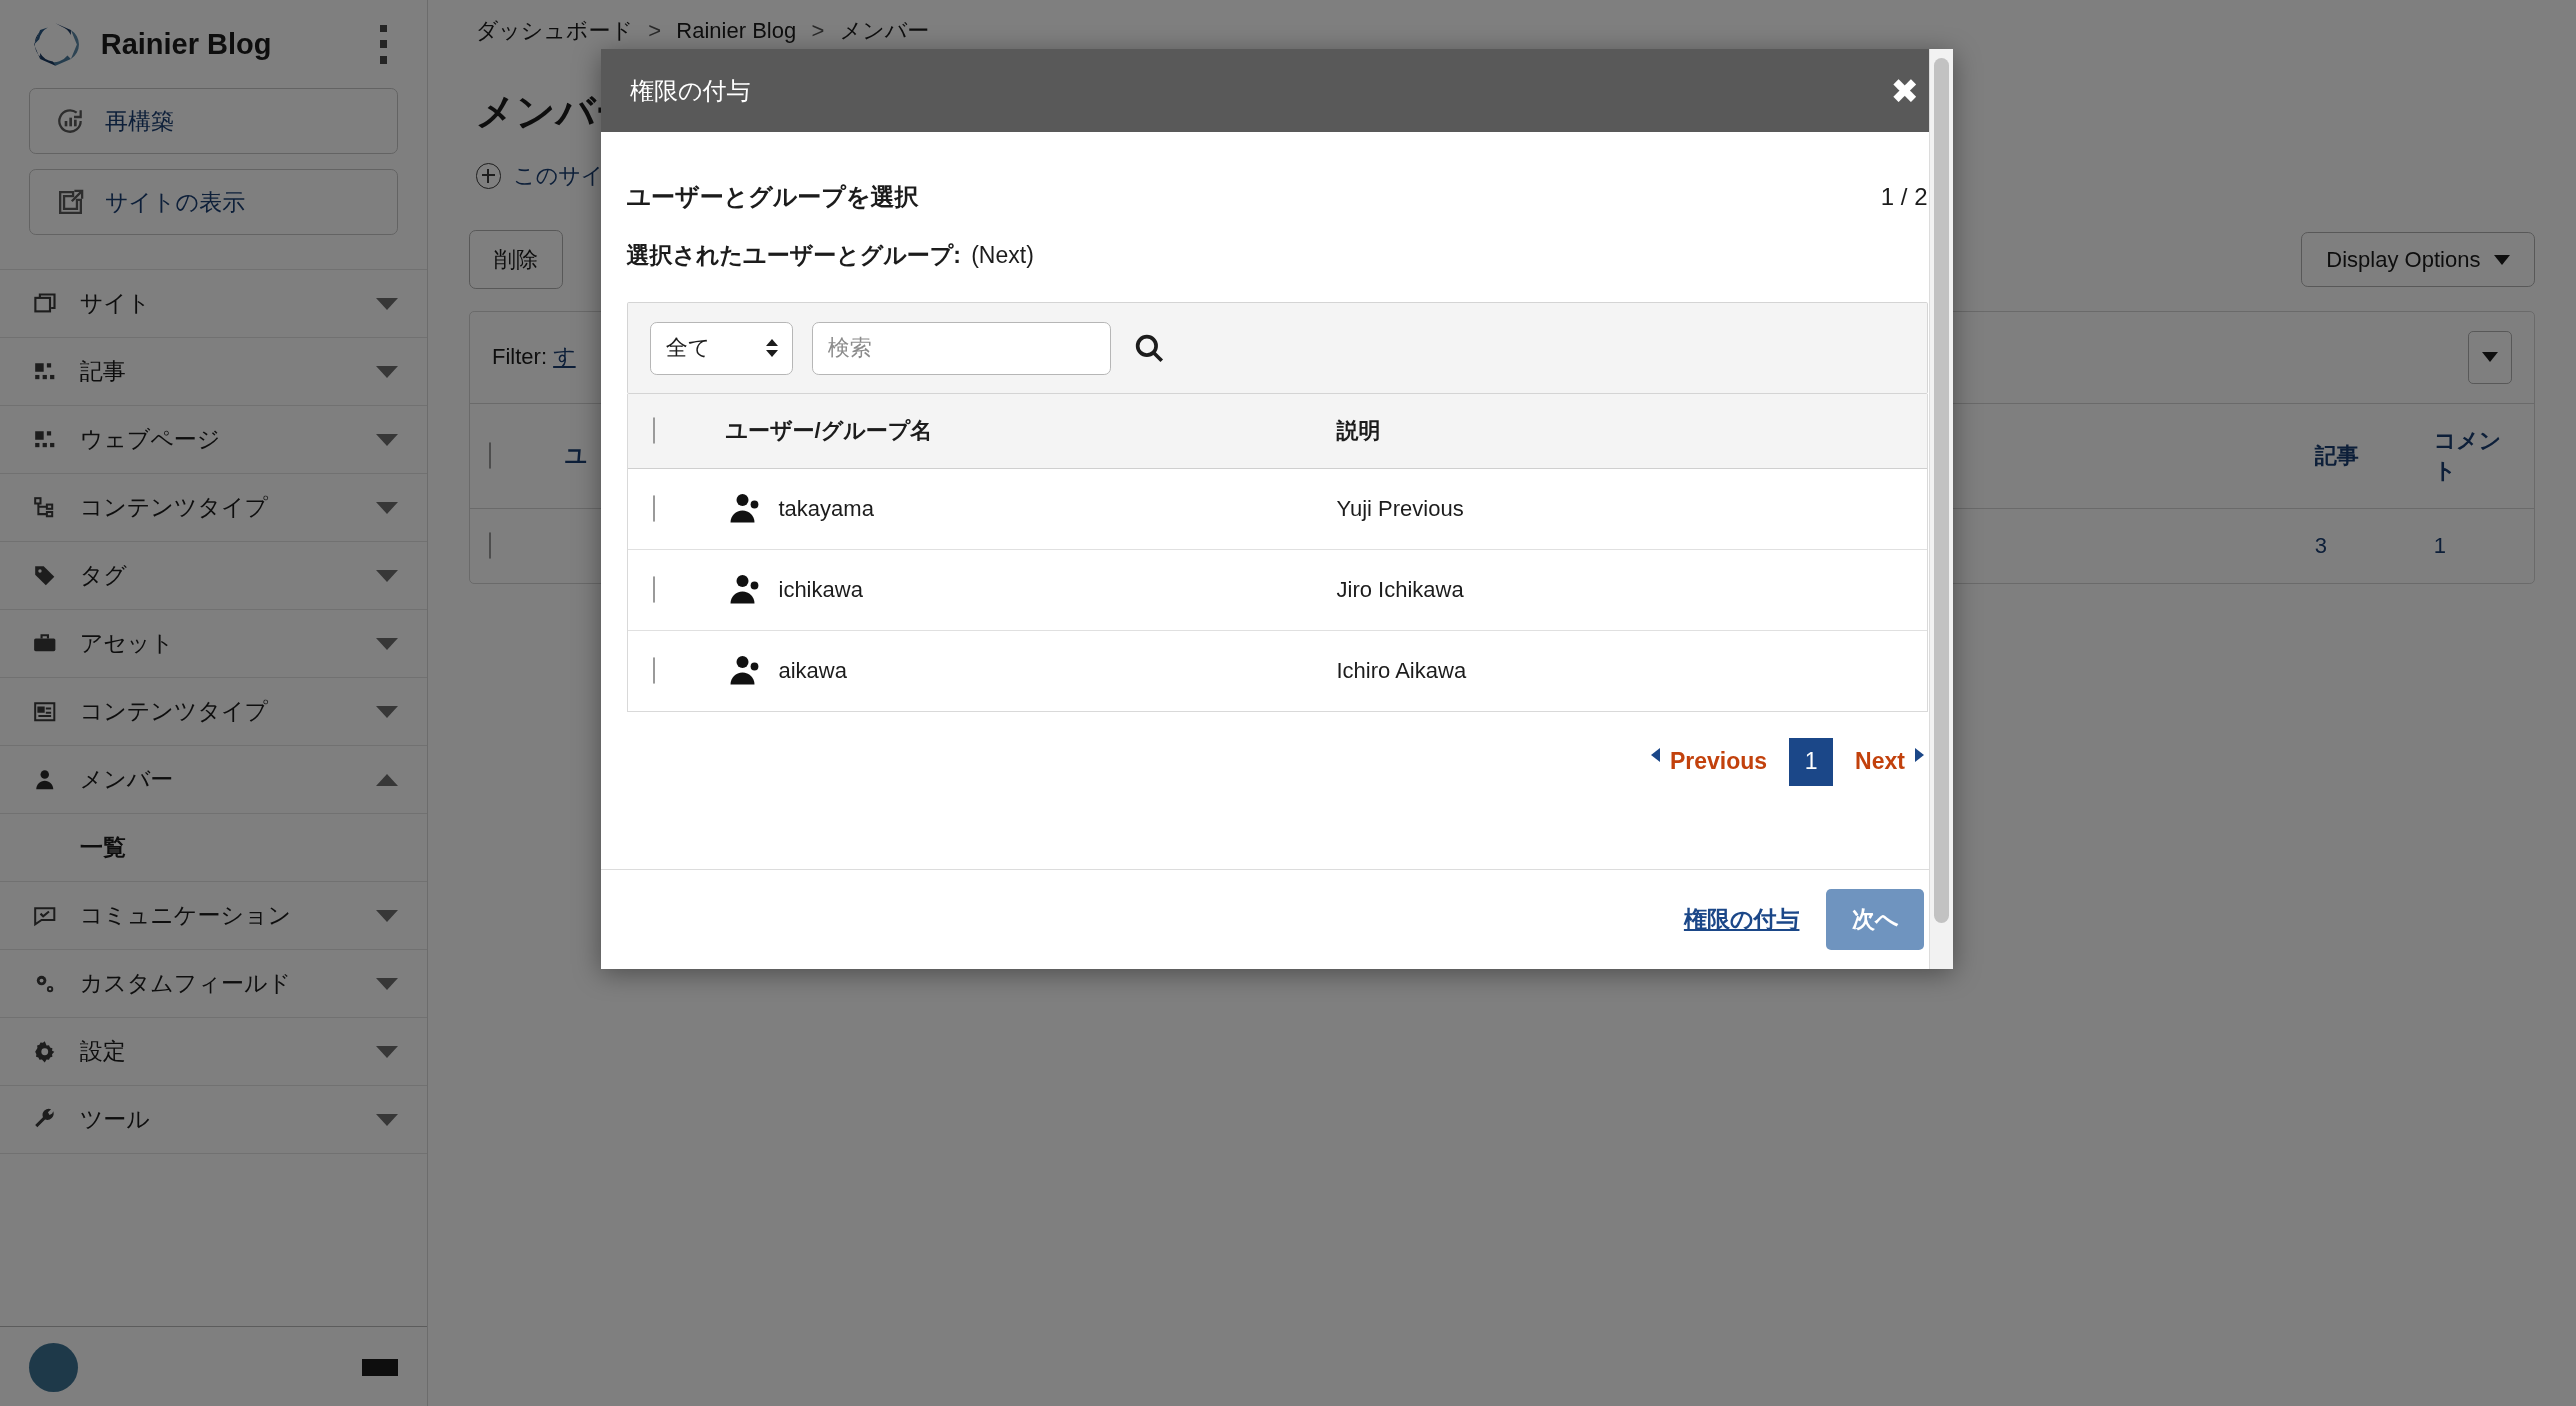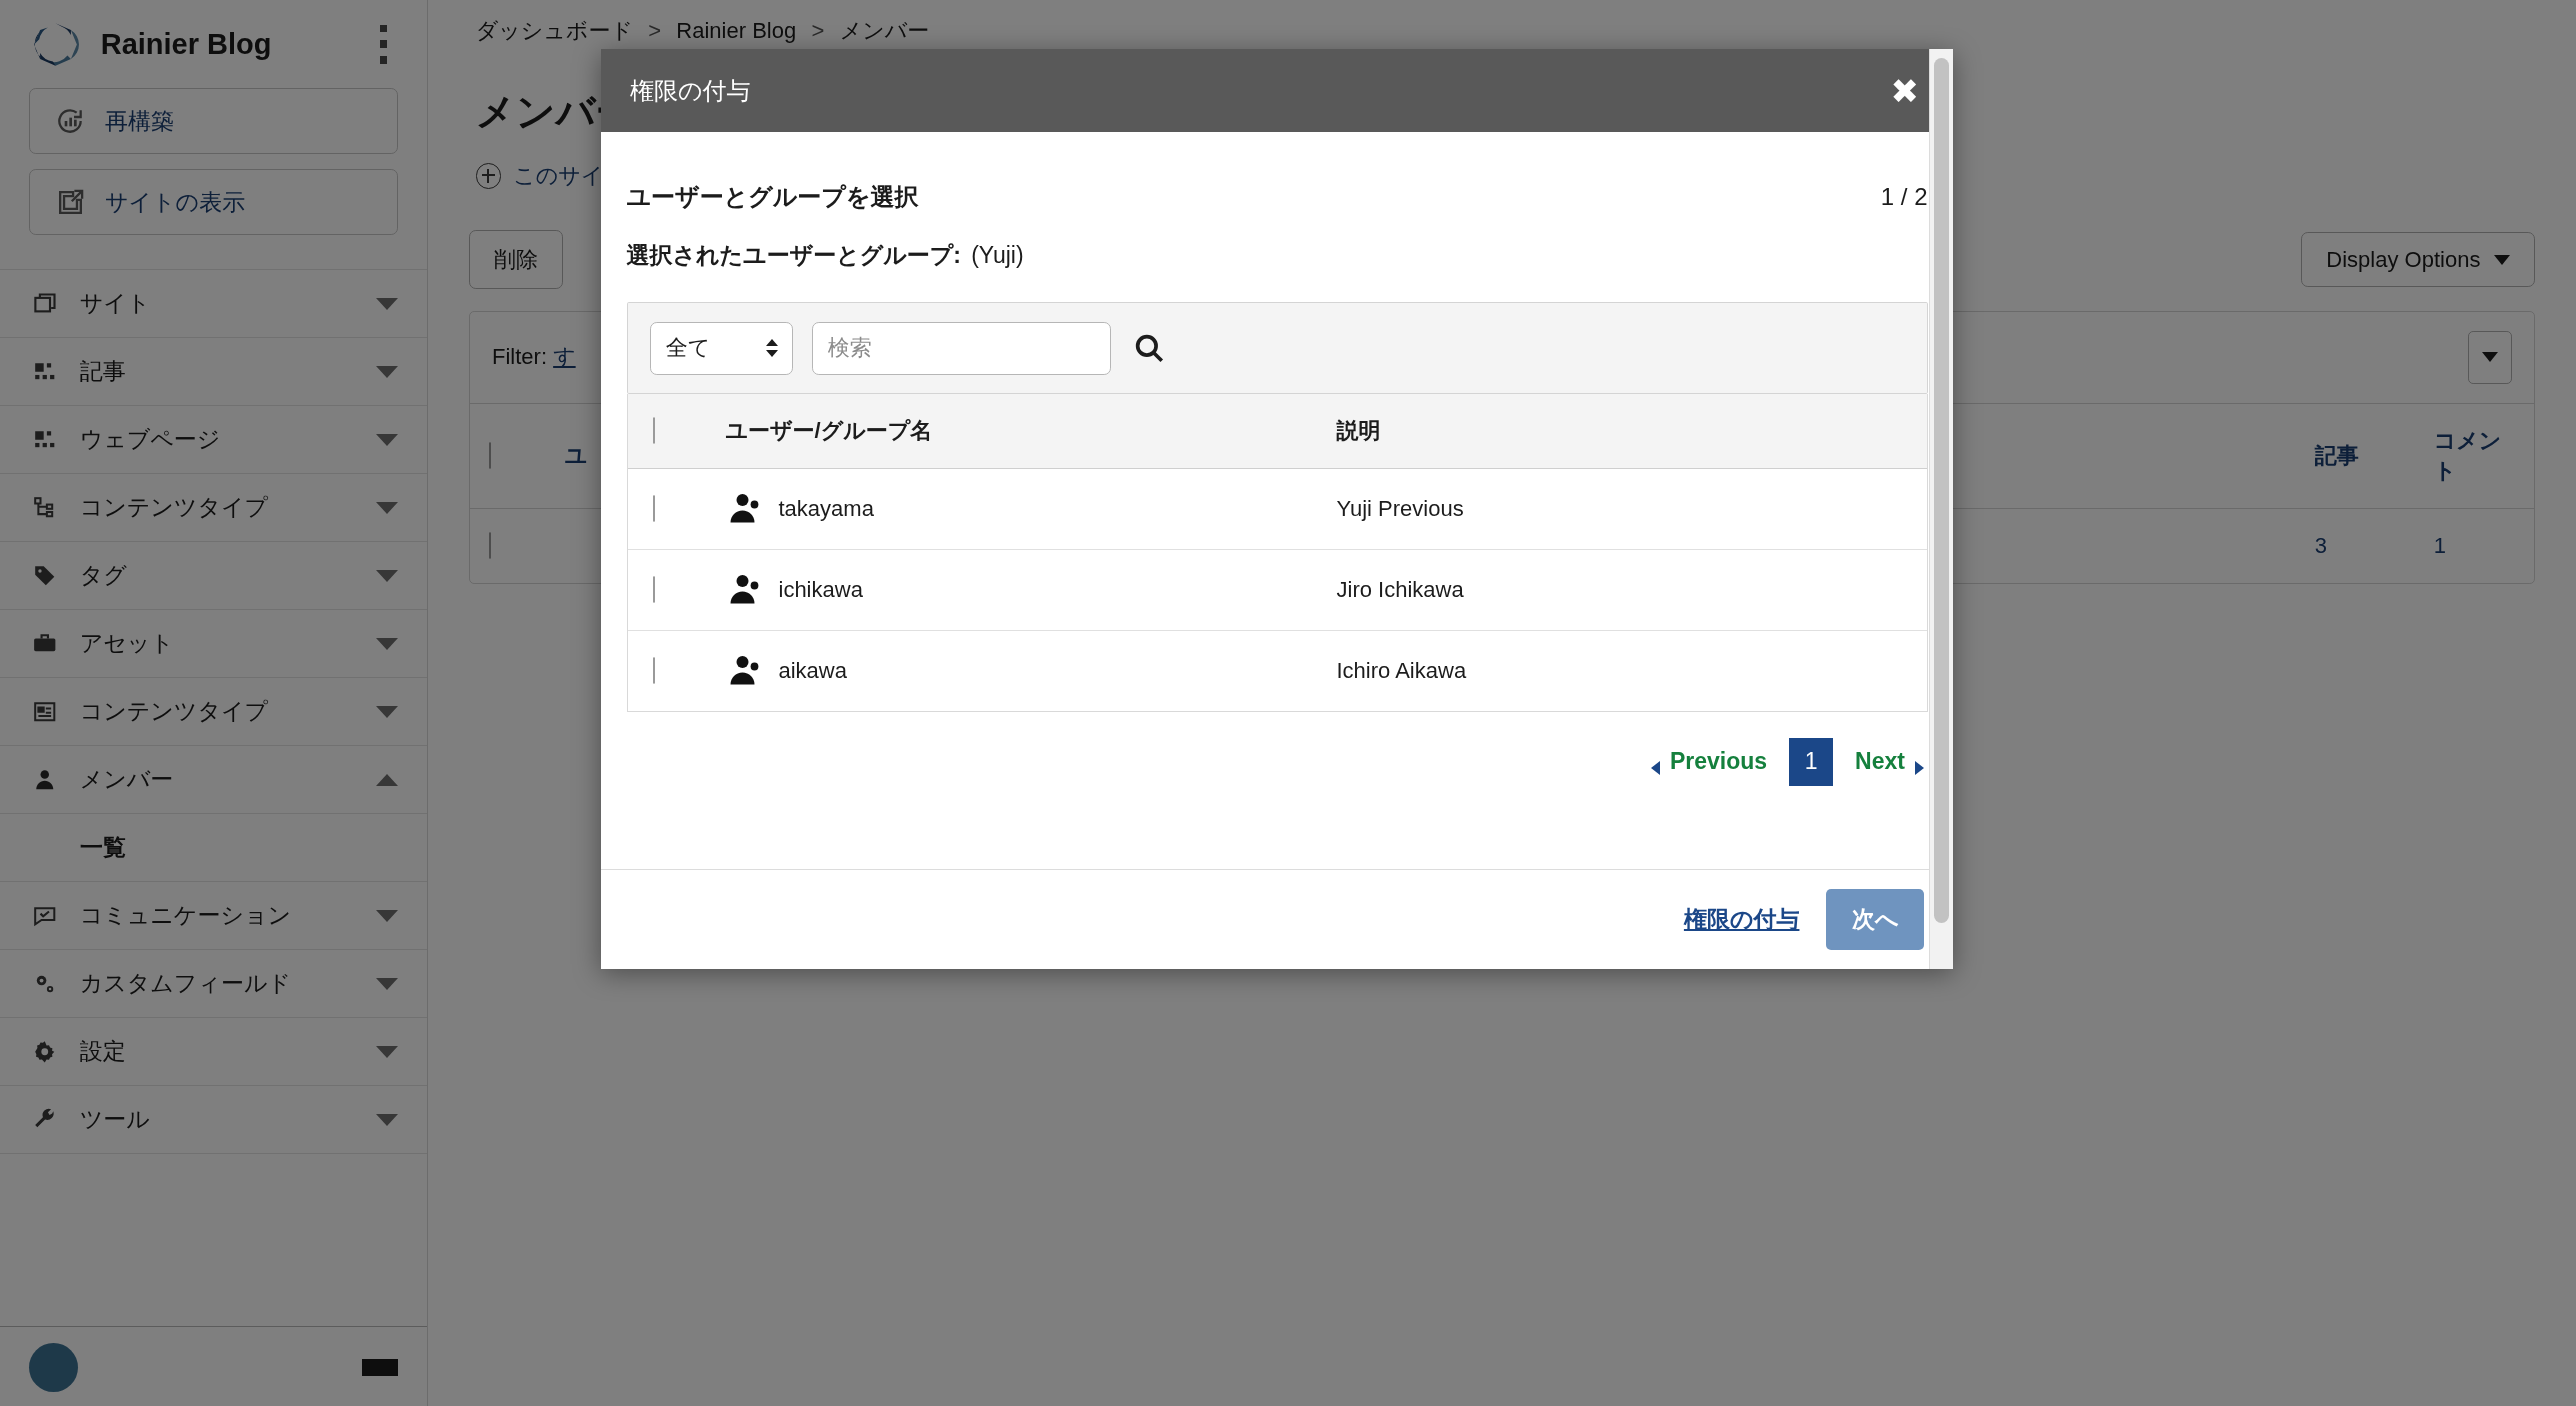--- a/index.html
+++ b/index.html
@@ -135,22 +135,22 @@
   .m-table tr:last-child td { border-bottom: none; }
   .col-chk { width: 64px; padding-left: 25.5px !important; }
   .col-name { width: 645px; }
   .m-chk { width: 29px; height: 29px; border: 1.7px solid #9a9a9a; border-radius: 5.1px;
            background:#fff; cursor:pointer; }
   .name-cell { display:flex; align-items:center; gap: 17px; padding-left: 34px; }
   .user-ico { width: 36px; height: 36px; flex: 0 0 36px; }
 
   .m-pager { display:flex; align-items:center; justify-content:flex-end;
              gap: 22px; padding: 25.5px 3.4px 0 0; }
-  .pg-link { font-size: 23px; font-weight: 700; color:#15803d; cursor:pointer;
-             display:flex; align-items:flex-end; gap: 10.2px; }
+  .pg-link { font-size: 23px; font-weight: 700; color:#c2410c; cursor:pointer;
+             display:flex; align-items:flex-start; gap: 10.2px; }
   .pg-prev-tri { width:0;height:0;border-top:7.6px solid transparent;
                  border-bottom:7.6px solid transparent;border-right:9.3px solid #1b4788; }
   .pg-next-tri { width:0;height:0;border-top:7.6px solid transparent;
                  border-bottom:7.6px solid transparent;border-left:9.3px solid #1b4788; }
   .pg-cur { background:#1b4788; color:#fff; font-size: 23px; min-width: 44px;
             height: 48px; display:flex; align-items:center; justify-content:center; cursor:pointer; }
 
   .m-foot { border-top: 0.8px solid #dcdcdc; padding: 18.7px 29px; display:flex;
             align-items:center; justify-content:flex-end; gap: 27px; flex: 0 0 auto; }
   .f-cancel { font-size: 23px; font-weight:700; color:#1b4788; text-decoration: underline; cursor:pointer; }
@@ -438,21 +438,21 @@
     </div>
 
     <div class="m-body">
 
       <div class="m-srow">
         <span class="m-sec">ユーザーとグループを選択</span>
         <span class="m-page">1 / 2</span>
       </div>
 
       <div class="m-sel">
-        <span class="lbl">選択されたユーザーとグループ:</span><span class="val">(Yuji)</span>
+        <span class="lbl">選択されたユーザーとグループ:</span><span class="val">(Next)</span>
       </div>
 
       <div class="srch-panel">
         <div class="sel-box">
           <span>全て</span>
           <span class="sel-arrows">
             <span class="up"></span>
               <span class="dn"></span>
           </span>
         </div>

